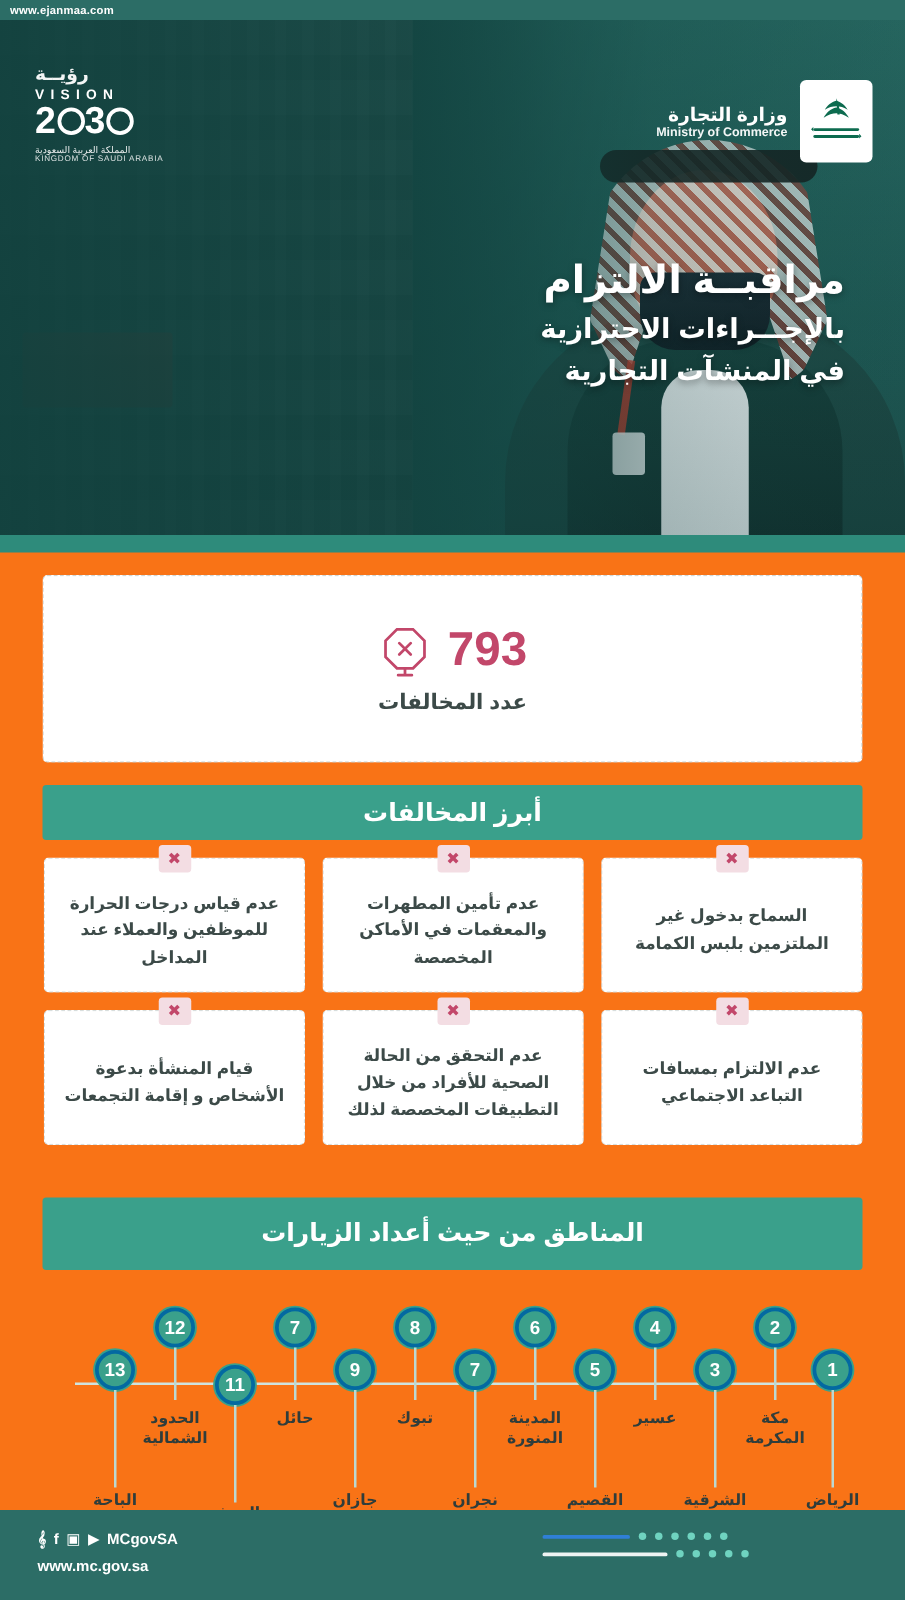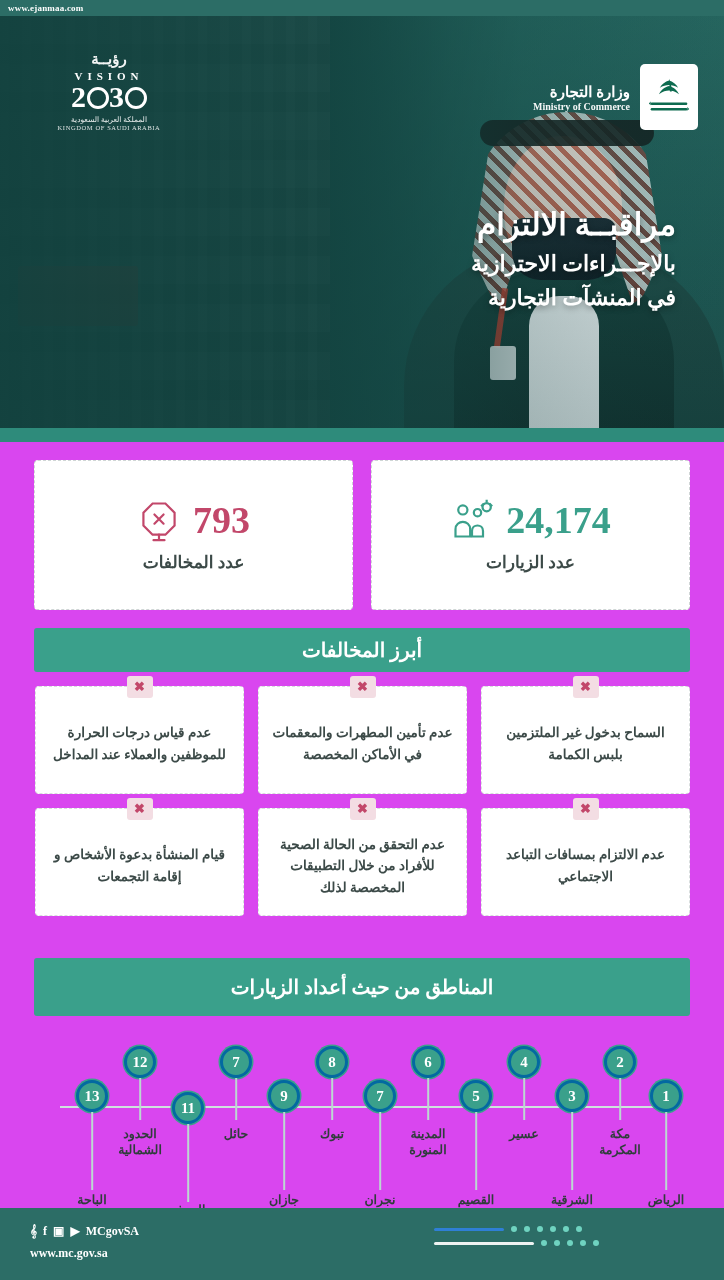--- a/index.html
+++ b/index.html
@@ -2,21 +2,21 @@
 <html lang="ar" dir="rtl"><head>
 <meta charset="utf-8">
 <style>
   * { box-sizing: border-box; margin: 0; padding: 0; }
   html, body {
     width: 724px; height: 1280px;
     font-family: "Liberation Sans", "DejaVu Sans", sans-serif;
     background: #ffffff;
     overflow: hidden;
   }
-  .page { position: relative; width: 724px; height: 1280px; background:#d946ef;font-family:Liberation Serif, serif; }
+  .page { position: relative; width: 724px; height: 1280px; background:#f97316; }
 
   
   .urlbar {
     position:absolute; top:0; left:0; width:100%; height:16px;
     background:#2c6d66; color:#ffffff; direction:ltr;
     font-size:9px; font-weight:bold; line-height:16px; padding-left:8px;
     letter-spacing:.2px;
   }
 
   
@@ -83,21 +83,21 @@
     position:absolute; bottom:56px; left:96px; width:26px; height:34px;
     background:#e7ecee; border-radius:3px; opacity:.85;
   }
   .hero .person .lanyard{
     position:absolute; bottom:88px; left:104px; width:6px; height:60px;
     background:#c0392b; opacity:.8; transform:rotate(8deg);
   }
   .hero .veil { position:absolute; inset:0; background:linear-gradient(90deg, rgba(18,65,62,.96) 0%, rgba(18,65,62,.80) 45%, rgba(18,65,62,.25) 72%, rgba(18,65,62,.10) 100%); }
 
   .vision {
-    position:absolute; left:44px; top:34px; width:130px; color:#fff; direction:ltr; text-align:center;
+    position:absolute; left:28px; top:34px; width:130px; color:#fff; direction:ltr; text-align:left;
   }
   .vision .ar { font-size:15px; font-weight:bold; letter-spacing:1px; opacity:.95; }
   .vision .v-word { font-size:11px; letter-spacing:5px; font-weight:bold; margin-top:2px; }
   .vision .num { font-size:30px; font-weight:bold; letter-spacing:1px; line-height:1; }
   .vision .num .o { display:inline-block; width:22px;height:22px;border:3px solid #fff;border-radius:50%; vertical-align:-2px; }
   .vision .sub-ar { font-size:7.5px; margin-top:3px; opacity:.9; }
   .vision .sub-en { font-size:6.5px; letter-spacing:.6px; opacity:.85; }
 
   .moc { position:absolute; right:26px; top:48px; display:flex; align-items:center; gap:10px; direction:rtl; }
   .moc .txt { color:#fff; text-align:right; }
@@ -230,38 +230,20 @@
 
     <div class="hero-title">
       <div class="t1">مراقبــة الالتزام</div>
       <div class="t2">بالإجـــراءات الاحترازية</div>
       <div class="t3">في المنشآت التجارية</div>
     </div>
   </div>
   <div class="hero-strip"></div>
 
   <div class="stats">
-    <div class="stat-card">
-      <div class="stat-top">
-        <div class="stat-num green">24,174</div>
-        <div class="ic ic-people">
-          <svg viewBox="0 0 48 48" aria-hidden="true">
-            <g fill="none" stroke="#3aa08b" stroke-width="2.4">
-              <circle cx="14" cy="13" r="5"></circle>
-              <path d="M6 34c0-5 4-8 8-8s8 3 8 8v8H6z"></path>
-              <circle cx="30" cy="16" r="4"></circle>
-              <path d="M24 36c0-4 3-6 6-6s6 2 6 6v6h-12z"></path>
-              <circle cx="40" cy="10" r="4.5"></circle>
-              <path d="M34 9l3-3M46 9l-3-3M40 2v3"></path>
-            </g>
-          </svg>
-        </div>
-      </div>
-      <div class="stat-label">عدد الزيارات</div>
-    </div>
 
     <div class="stat-card">
       <div class="stat-top">
         <div class="stat-num red">793</div>
         <div class="ic ic-stop">
           <svg viewBox="0 0 48 48" aria-hidden="true">
             <g fill="none" stroke="#c2476a" stroke-width="2.4" stroke-linecap="round">
               <path d="M17 6h14l10 10v14L31 40H17L7 30V16z"></path>
               <path d="M19 18l10 10M29 18l-10 10"></path>
               <path d="M24 40v5M18 46h12"></path>

